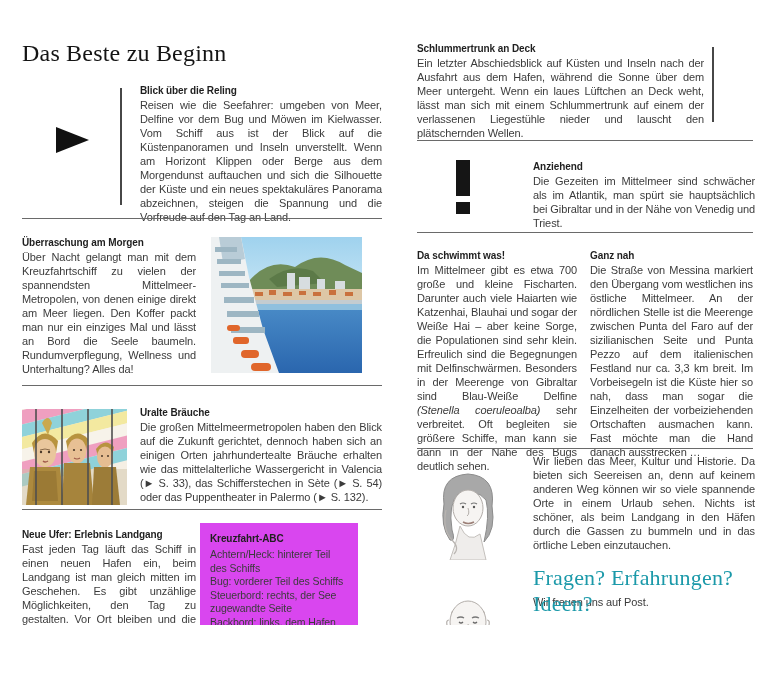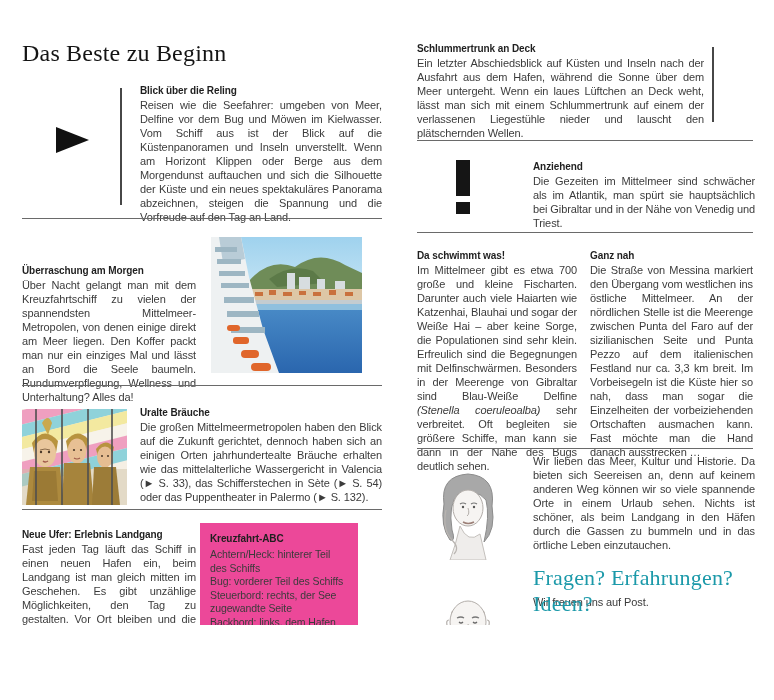--- a/index.html
+++ b/index.html
@@ -22,21 +22,21 @@
   h1.page-title {
     font-family:"Liberation Serif", serif; font-weight:400;
     font-size:24px; color:#141414; letter-spacing:0.2px;
   }
   .tri {
     width:0; height:0;
     border-top:13px solid transparent; border-bottom:13px solid transparent;
     border-left:33px solid #111111;
   }
   .infobox {
-    background:#ec4899; padding:9px 10px;
+    background:#d946ef; padding:9px 10px;
     font-size:10.5px; line-height:13.5px; color:#3b3b3b; letter-spacing:-0.1px;
   }
   .infobox .sec-h { margin-bottom:2px; }
   .excl-bar { width:14px; height:36px; background:#151515; }
   .excl-dot { width:14px; height:12px; background:#151515; margin-top:6px; }
   .teal-h {
     font-family:"Liberation Serif", serif; font-weight:400;
     font-size:22px; color:#1b99a9; letter-spacing:0.2px;
   }
   .contact-txt {
@@ -59,21 +59,21 @@
   <h1 class="abs page-title" style="left:22px; top:40px;">Das Beste zu Beginn</h1>
 
   <div class="abs tri" style="left:56px; top:127px;"></div>
   <div class="vline" style="left:120px; top:88px; height:117px;"></div>
   <div class="abs" style="left:140px; top:84px; width:242px;">
     <h2 class="sec-h">Blick über die Reling</h2>
     <p class="body-txt">Reisen wie die Seefahrer: umgeben von Meer, Delfine vor dem Bug und Möwen im Kielwasser. Vom Schiff aus ist der Blick auf die Küstenpanoramen und Inseln unverstellt. Wenn am Horizont Klippen oder Berge aus dem Morgendunst auftauchen und sich die Silhouette der Küste und ein neues spektakuläres Panorama abzeichnen, steigen die Spannung und die Vorfreude auf den Tag an Land.</p>
   </div>
   <div class="rule" style="left:22px; top:218px; width:360px;"></div>
 
-  <div class="abs" style="left:22px; top:236px; width:174px;margin-top:28px;">
+  <div class="abs" style="left:22px; top:236px; width:174px;">
     <h2 class="sec-h">Überraschung am Morgen</h2>
     <p class="body-txt">Über Nacht gelangt man mit dem Kreuzfahrtschiff zu vielen der spannendsten Mittelmeer-Metropolen, von denen einige direkt am Meer liegen. Den Koffer packt man nur ein einziges Mal und lässt an Bord die Seele baumeln. Rundumverpflegung, Wellness und Unterhaltung? Alles da!</p>
   </div>
   <div class="abs photo" style="left:211px; top:237px; width:151px; height:136px;">
     <svg width="151" height="136" viewBox="0 0 151 136" preserveAspectRatio="none">
       <defs>
         <linearGradient id="skyg" x1="0" y1="0" x2="0" y2="1">
           <stop offset="0" stop-color="#9fd2ee"></stop>
             <stop offset="1" stop-color="#cfe9f6"></stop>
         </linearGradient>

